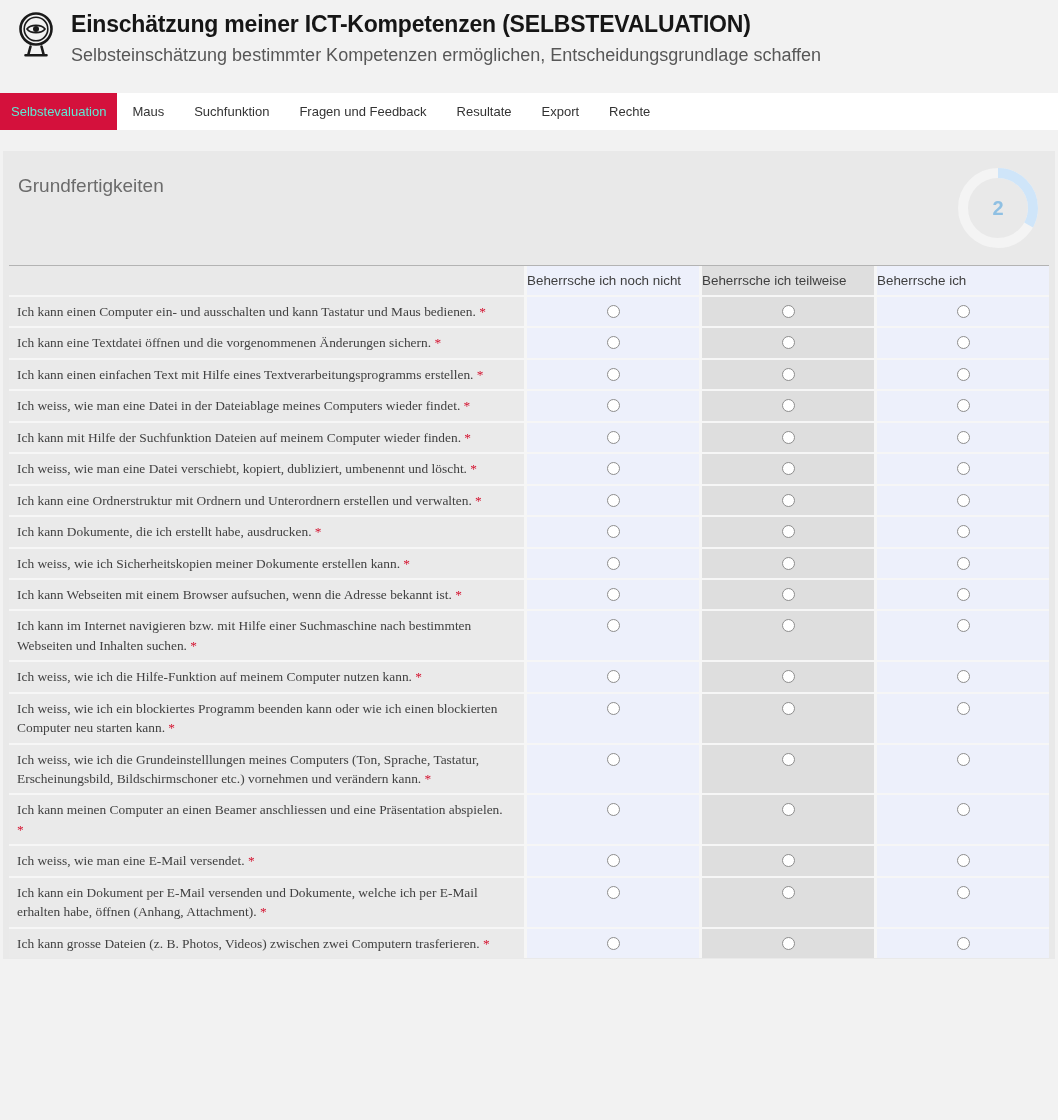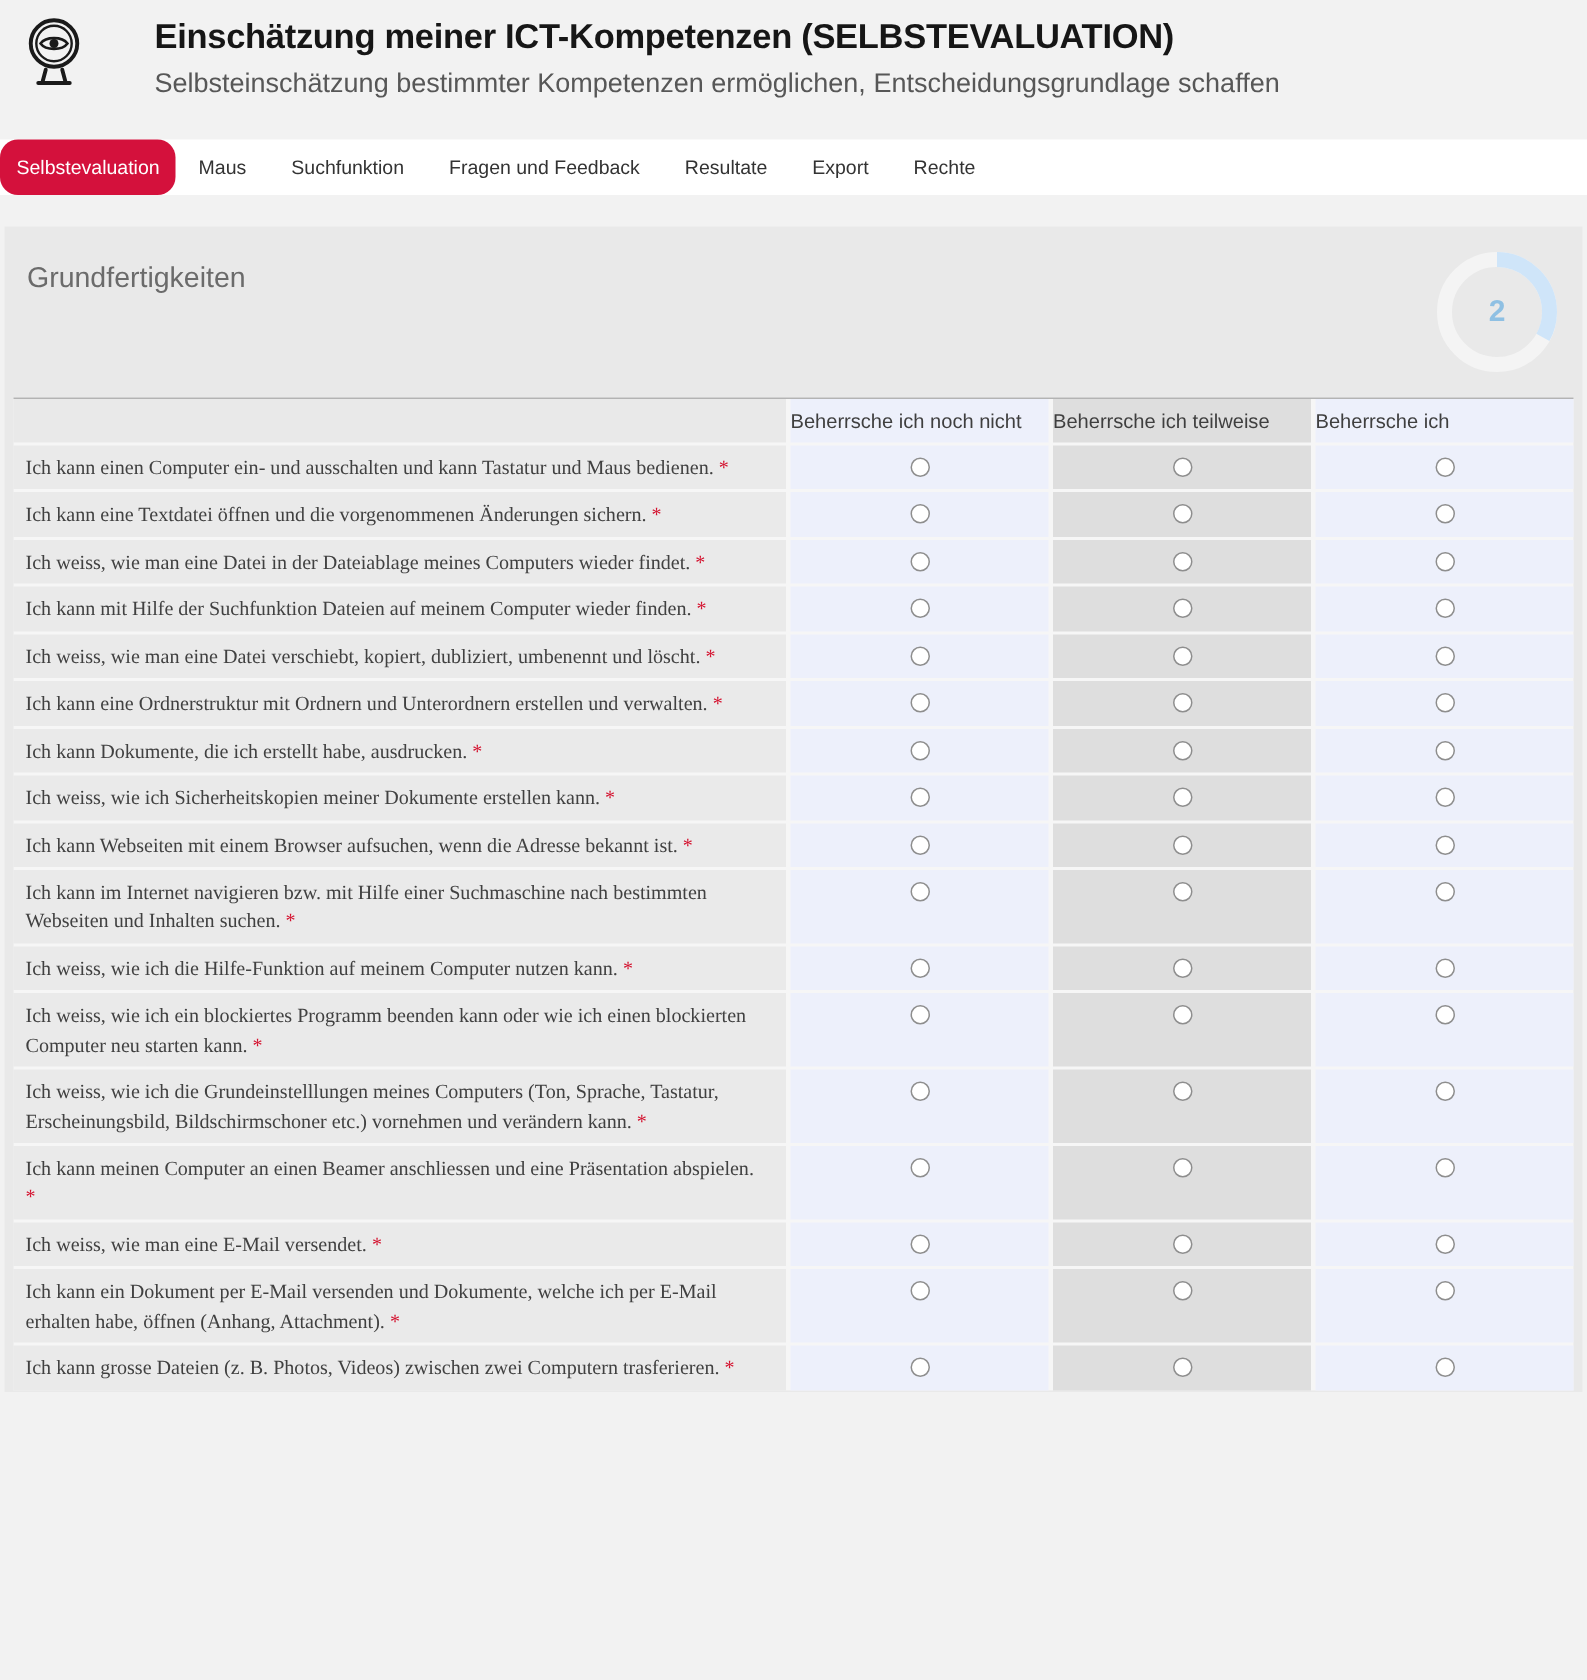--- a/index.html
+++ b/index.html
@@ -5,30 +5,30 @@
   * { box-sizing: border-box; }
   html, body { margin: 0; padding: 0; }
   body {
     width: 1058px; min-height: 1120px;
     background: #f2f2f2;
     font-family: "Liberation Sans", "DejaVu Sans", sans-serif;
     color: #414141;
   }
 
   
-  .app-header { height: 93px; padding: 8px 0 0 13px; display: flex; align-items: flex-start; gap: 32px; }
+  .app-header { height: 93px; padding: 8px 0 0 13px; display: flex; align-items: flex-start; }
   .logo { width: 47px; height: 52px; flex: 0 0 auto; margin-top: 2px; }
   .head-text { margin-left: 11px; }
   .head-text h1 { margin: 3px 0 0; font-size: 23px; font-weight: bold; color: #161616; letter-spacing: -0.2px; }
   .subtitle { margin-top: 7px; font-size: 18px; color: #575757; }
 
   
   .main-nav { background: #ffffff; height: 37px; display: flex; align-items: stretch; font-size: 13px; }
   .tab { line-height: 37px; padding: 0 15px; color: #333; cursor: pointer; white-space: nowrap; }
-  .tab.active { background: #d4113c; color: #ffffff; padding: 0 11px; border-radius: 12px; }
+  .tab.active { background: #d4113c; color: #5eead4; padding: 0 11px; }
 
   
   .main-panel { margin: 21px 3px 0; background: #e9e9e9; padding-bottom: 1px; }
 
   .section-head { position: relative; height: 114px; }
   .section-head h2 { position: absolute; left: 15px; top: 24px; margin: 0; font-size: 19px; font-weight: 400; color: #6b6b6b; }
   .progress { position: absolute; right: 17px; top: 17px; width: 80px; height: 80px; }
   .progress .pnum { position: absolute; inset: 0; display: flex; align-items: center; justify-content: center;
                     font-size: 20px; font-weight: bold; color: #8fc0e3; }
 
@@ -120,20 +120,32 @@
             <input type="radio" name="q1" style="">
           </div>
           <div class="acell bg-mid">
             <input type="radio" name="q1" style="">
           </div>
           <div class="acell bg-light">
             <input type="radio" name="q1" style="">
           </div>
         </div>
         <div class="trow">
+          <div class="qcell" lang="de">Ich kann einen einfachen Text mit Hilfe eines Textverarbeitungsprogramms erstellen. <span class="req">*</span></div>
+          <div class="acell bg-light">
+            <input type="radio" name="q2" style="">
+          </div>
+          <div class="acell bg-mid">
+            <input type="radio" name="q2" style="">
+          </div>
+          <div class="acell bg-light">
+            <input type="radio" name="q2" style="">
+          </div>
+        </div>
+        <div class="trow">
           <div class="qcell" lang="de">Ich weiss, wie man eine Datei in der Dateiablage meines Computers wieder findet. <span class="req">*</span></div>
           <div class="acell bg-light">
             <input type="radio" name="q3" style="">
           </div>
           <div class="acell bg-mid">
             <input type="radio" name="q3" style="">
           </div>
           <div class="acell bg-light">
             <input type="radio" name="q3" style="">
           </div>

